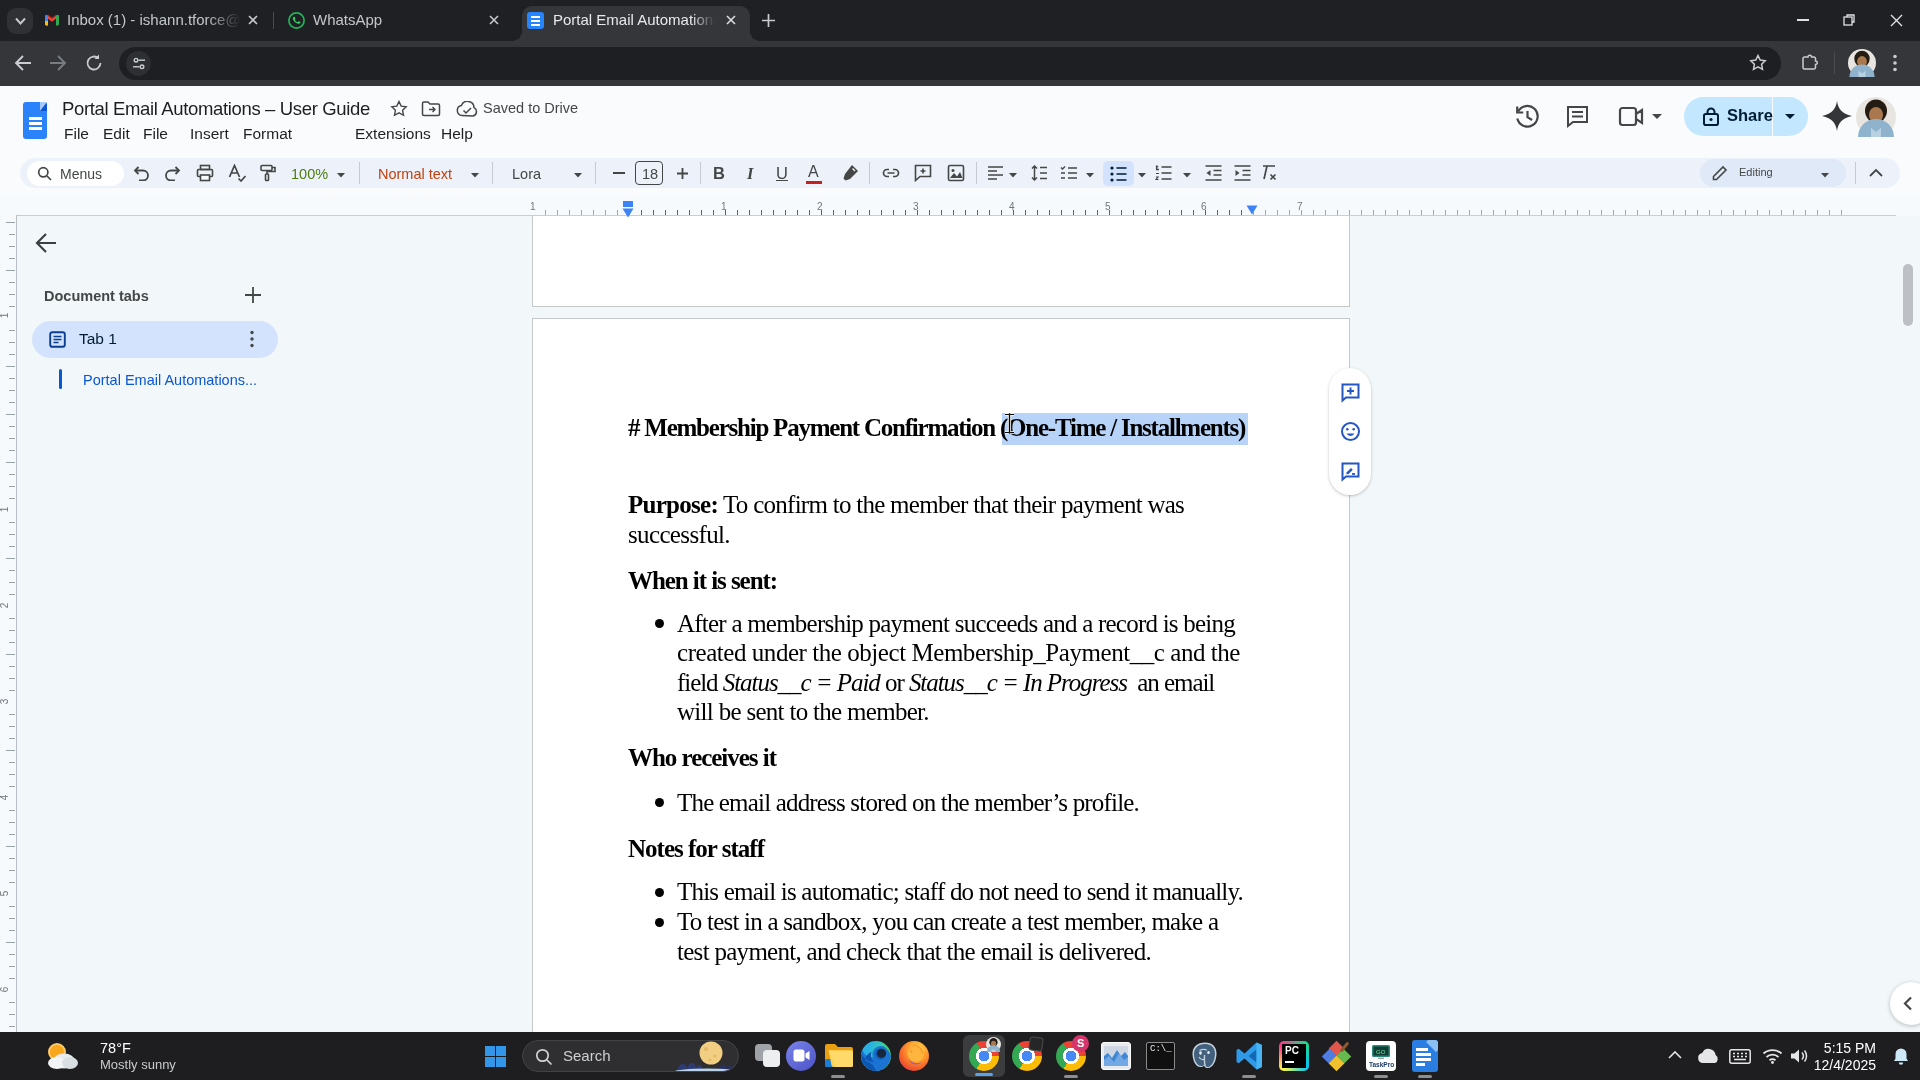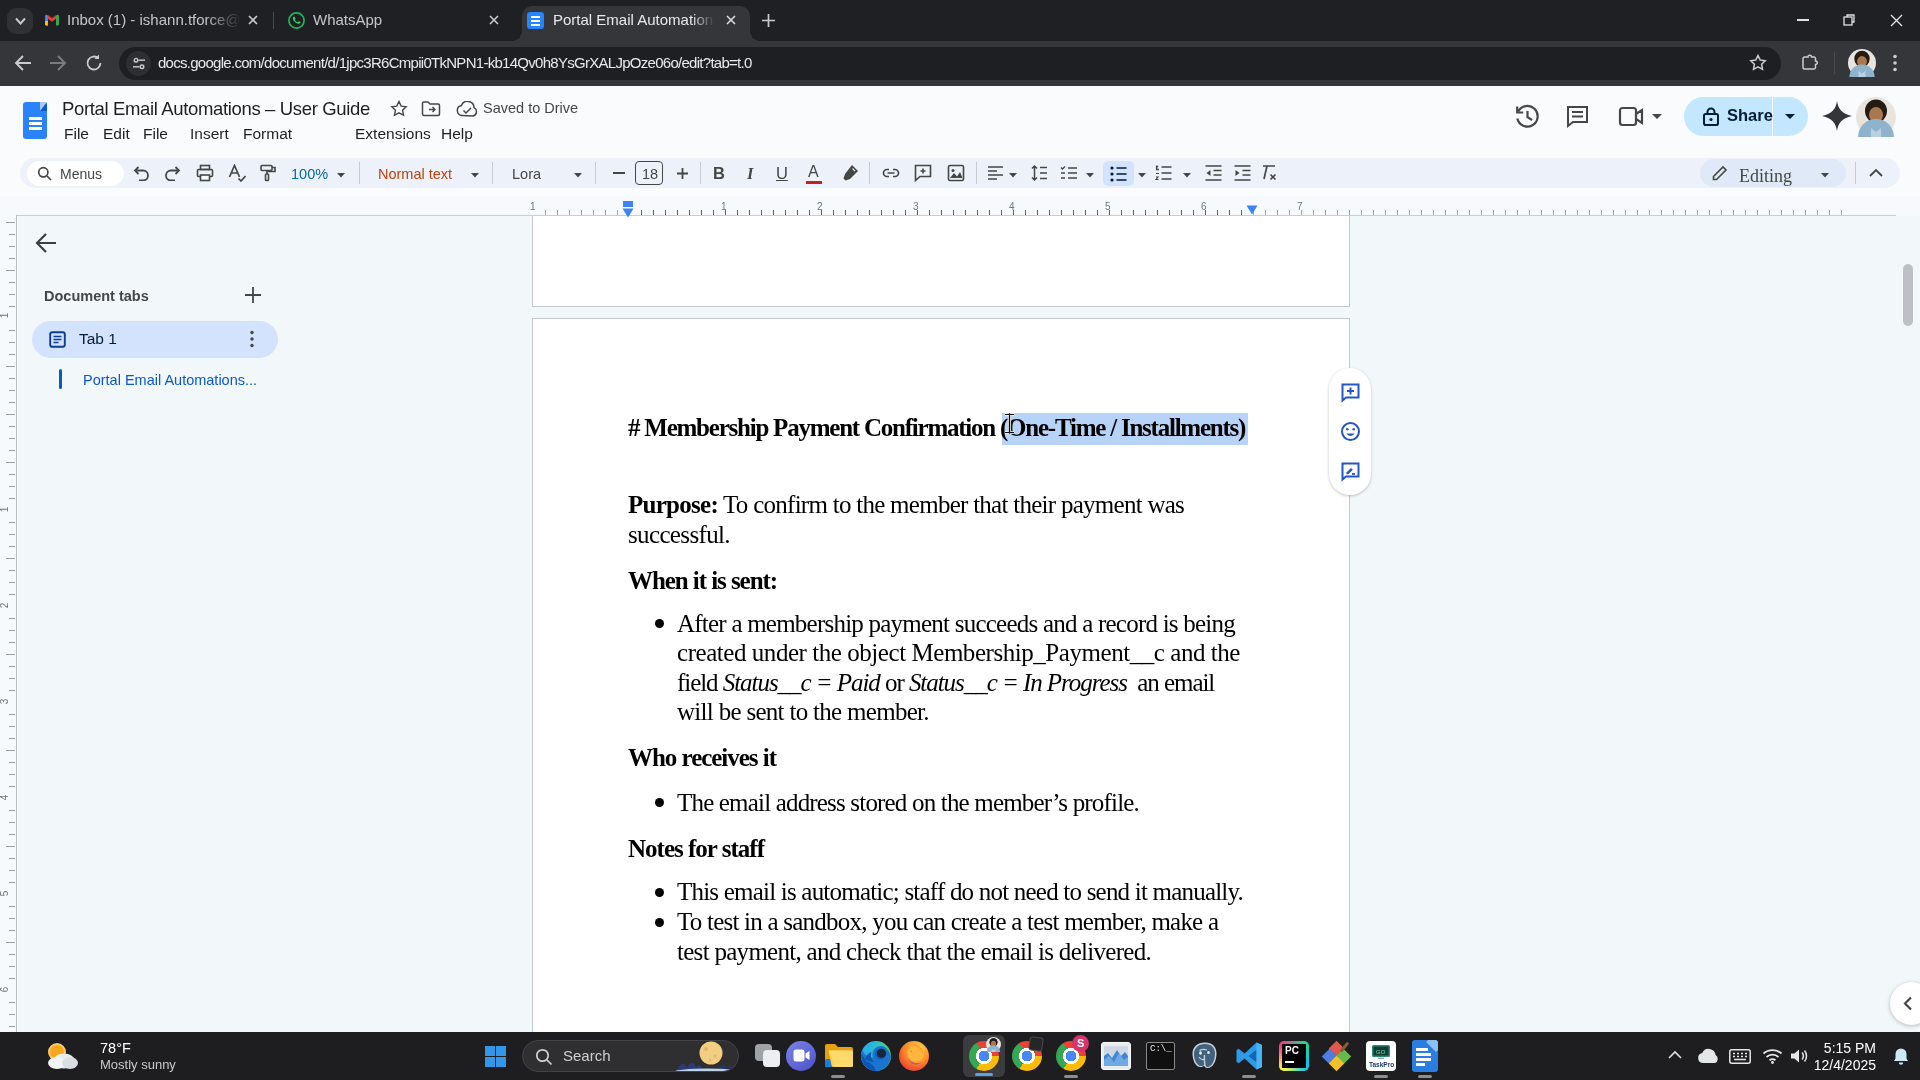--- a/index.html
+++ b/index.html
@@ -127,21 +127,20 @@
       <path d="M14 0.5V5h-4.5z" fill="#c9cdd2"></path>
     </svg>
 
   <div class="abs" style="left:126px;top:51px;width:25px;height:25px;border-radius:50%;background:#2e2f33;"></div>
   <svg class="abs" style="left:132px;top:57px;" width="14" height="13" viewBox="0 0 14 13">
       <circle cx="4" cy="3.2" r="1.8" fill="none" stroke="#c9cdd2" stroke-width="1.4"></circle>
       <path d="M6.5 3.2H13" stroke="#c9cdd2" stroke-width="1.4"></path>
       <circle cx="10" cy="9.8" r="1.8" fill="none" stroke="#c9cdd2" stroke-width="1.4"></circle>
       <path d="M7.5 9.8H1" stroke="#c9cdd2" stroke-width="1.4"></path>
     </svg>
-  <div class="abs" style="left:158px;top:54px;font-size:15px;color:#e8eaed;letter-spacing:-0.72px;">docs.google.com/document/d/1jpc3R6Cmpii0TkNPN1-kb14Qv0h8YsGrXALJpOze06o/edit?tab=t.0</div>
   <svg class="abs" style="left:1749px;top:54px;" width="18" height="18" viewBox="0 0 18 18">
       <path d="M9 1.5l2.2 4.6 5 .7-3.6 3.5.9 5L9 12.9l-4.5 2.4.9-5L1.8 6.8l5-.7z" fill="none" stroke="#c9cdd2" stroke-width="1.5"></path>
     </svg>
   <svg class="abs" style="left:1800px;top:54px;" width="19" height="19" viewBox="0 0 19 19">
       <path d="M8 3a1.8 1.8 0 0 1 3.6 0H14a1.5 1.5 0 0 1 1.5 1.5V7a1.8 1.8 0 0 1 0 3.6v2.9A1.5 1.5 0 0 1 14 15H4.5A1.5 1.5 0 0 1 3 13.5V4.5A1.5 1.5 0 0 1 4.5 3z" fill="none" stroke="#c9cdd2" stroke-width="1.5"></path>
     </svg>
   <div class="abs" style="left:1834px;top:52px;width:1px;height:22px;background:#4a4b4f;"></div>
   <svg class="abs" style="left:1848px;top:49px;" width="28" height="28" viewBox="0 0 40 40">
       <use href="#avatarph"></use>
     </svg>
@@ -243,21 +242,21 @@
       </svg>
     <svg class="abs" style="left:228px;top:164px;" width="18" height="18" viewBox="0 0 18 18">
         <path d="M1.5 13L6.5 1.5 11.5 13M3.5 9h6" fill="none" stroke="#444746" stroke-width="1.7"></path>
         <path d="M10.5 14.5l2.5 2.5 4.5-5" fill="none" stroke="#444746" stroke-width="1.7"></path>
       </svg>
     <svg class="abs" style="left:259px;top:164px;" width="18" height="18" viewBox="0 0 18 18">
         <rect x="2" y="1.5" width="11" height="5" rx="1" fill="none" stroke="#444746" stroke-width="1.6"></rect>
         <path d="M13 3.5h3v4H8v2.5" fill="none" stroke="#444746" stroke-width="1.6"></path>
         <rect x="6.5" y="10" width="3" height="6.5" rx="0.8" fill="none" stroke="#444746" stroke-width="1.6"></rect>
       </svg>
-    <div class="abs" style="left:291px;top:166px;font-size:14.5px;color:#0369a1;">100%</div>
+    <div class="abs" style="left:291px;top:166px;font-size:14.5px;color:#4d7c0f;">100%</div>
     <svg class="abs" style="left:336px;top:172px;" width="10" height="7" viewBox="0 0 10 7">
         <path d="M1 1l4 4.5L9 1z" fill="#444746"></path>
       </svg>
     <div class="abs" style="left:359px;top:162px;width:1px;height:22px;background:#c7cbd1;"></div>
     <div class="abs" style="left:378px;top:166px;font-size:14.5px;color:#c2410c;">Normal text</div>
     <svg class="abs" style="left:470px;top:172px;" width="10" height="7" viewBox="0 0 10 7">
         <path d="M1 1l4 4.5L9 1z" fill="#444746"></path>
       </svg>
     <div class="abs" style="left:492px;top:162px;width:1px;height:22px;background:#c7cbd1;"></div>
     <div class="abs" style="left:512px;top:166px;font-size:14.5px;color:#444746;">Lora</div>
@@ -342,21 +341,21 @@
       </svg>
     <svg class="abs" style="left:1259px;top:164px;" width="18" height="18" viewBox="0 0 18 18">
         <path d="M4 2h12M8 2l-3 13" stroke="#444746" stroke-width="1.7"></path>
         <path d="M11.5 10.5l5 5M16.5 10.5l-5 5" stroke="#444746" stroke-width="1.6"></path>
       </svg>
 
     <div class="abs" style="left:1700px;top:159px;width:146px;height:28px;background:#dfe9f7;border-radius:14px;"></div>
     <svg class="abs" style="left:1712px;top:165px;" width="16" height="16" viewBox="0 0 16 16">
         <path d="M1.5 14.5v-3L11 2l3 3-9.5 9.5z" fill="none" stroke="#444746" stroke-width="1.6"></path>
       </svg>
-    <div class="abs" style="left:1739px;top:166px;font-size:18px;color:#444746;font-family:Liberation Serif, serif;">Editing</div>
+    <div class="abs" style="left:1739px;top:166px;font-size:11px;color:#444746;">Editing</div>
     <svg class="abs" style="left:1820px;top:172px;" width="10" height="7" viewBox="0 0 10 7">
         <path d="M1 1l4 4.5L9 1z" fill="#444746"></path>
       </svg>
     <div class="abs" style="left:1855px;top:162px;width:1px;height:22px;background:#c7cbd1;"></div>
     <svg class="abs" style="left:1869px;top:168px;" width="14" height="9" viewBox="0 0 14 9">
         <path d="M1 8l6-6 6 6" fill="none" stroke="#444746" stroke-width="1.8"></path>
       </svg>
   </div>
 
   <div id="canvas" style="overflow:hidden;">

